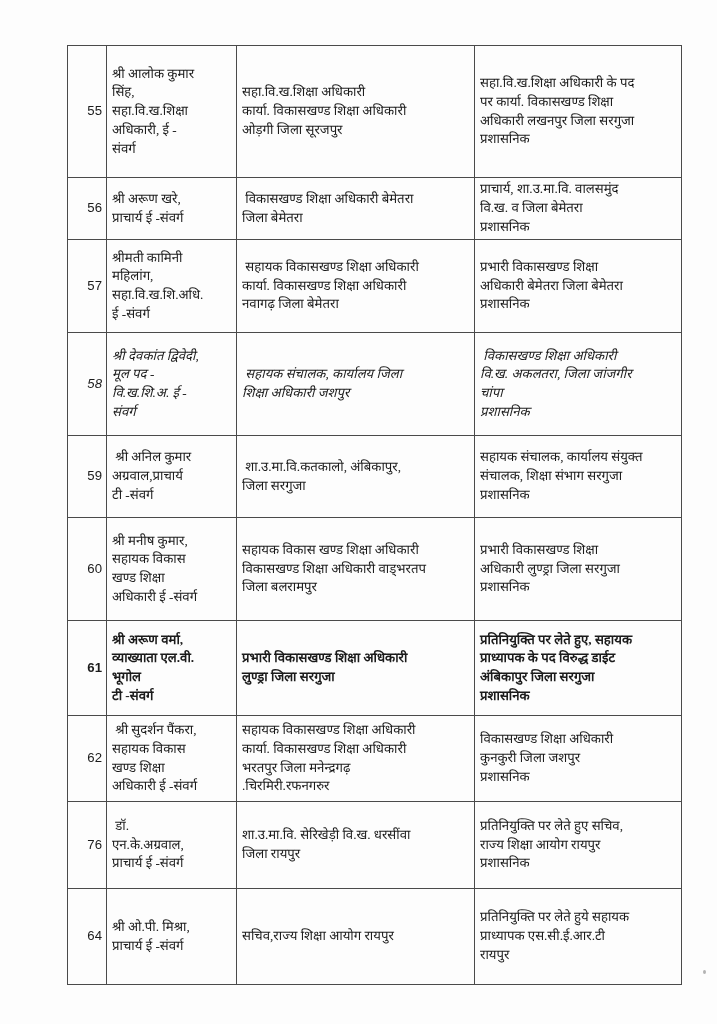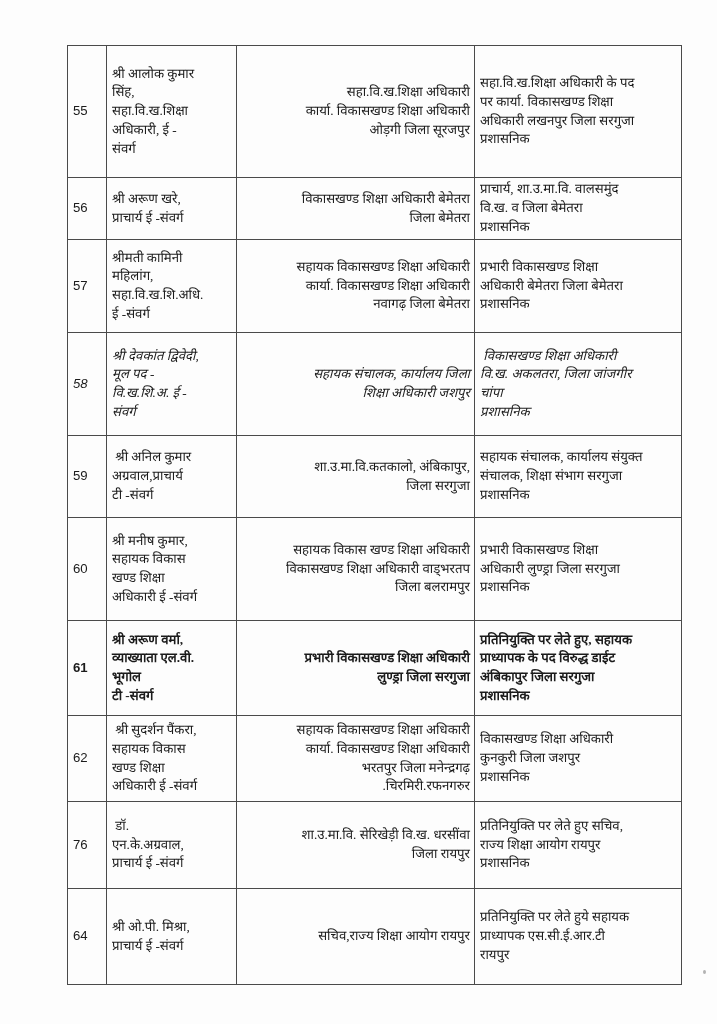--- a/index.html
+++ b/index.html
@@ -36,23 +36,23 @@
 
   .doc-table td {
     border: 1px solid #4a4a4a;
     vertical-align: middle;
     padding: 2px 4px 2px 5px;
     font-size: 13.2px;
     line-height: 1.42;
     color: #1b1b1b;
   }
 
-  .col-sno   { width: 29px;  text-align: left; vertical-align: middle; font-size: 14.5px; font-family: "Liberation Sans", sans-serif; padding: 0; }
+  .col-sno   { width: 29px;  text-align: right; vertical-align: middle; font-size: 14.5px; font-family: "Liberation Sans", sans-serif; padding: 0; }
   .col-name  { width: 120px; }
-  .col-post  { width: 228px; text-align: right; }
+  .col-post  { width: 228px; }
   .col-place { width: 197px; }
 
   .cell-lines > div {
     white-space: pre;
   }
 
   
   tr.r55 td { height: 127px; }
   tr.r56 td { height: 57px; }
   tr.r57 td { height: 88px; }

